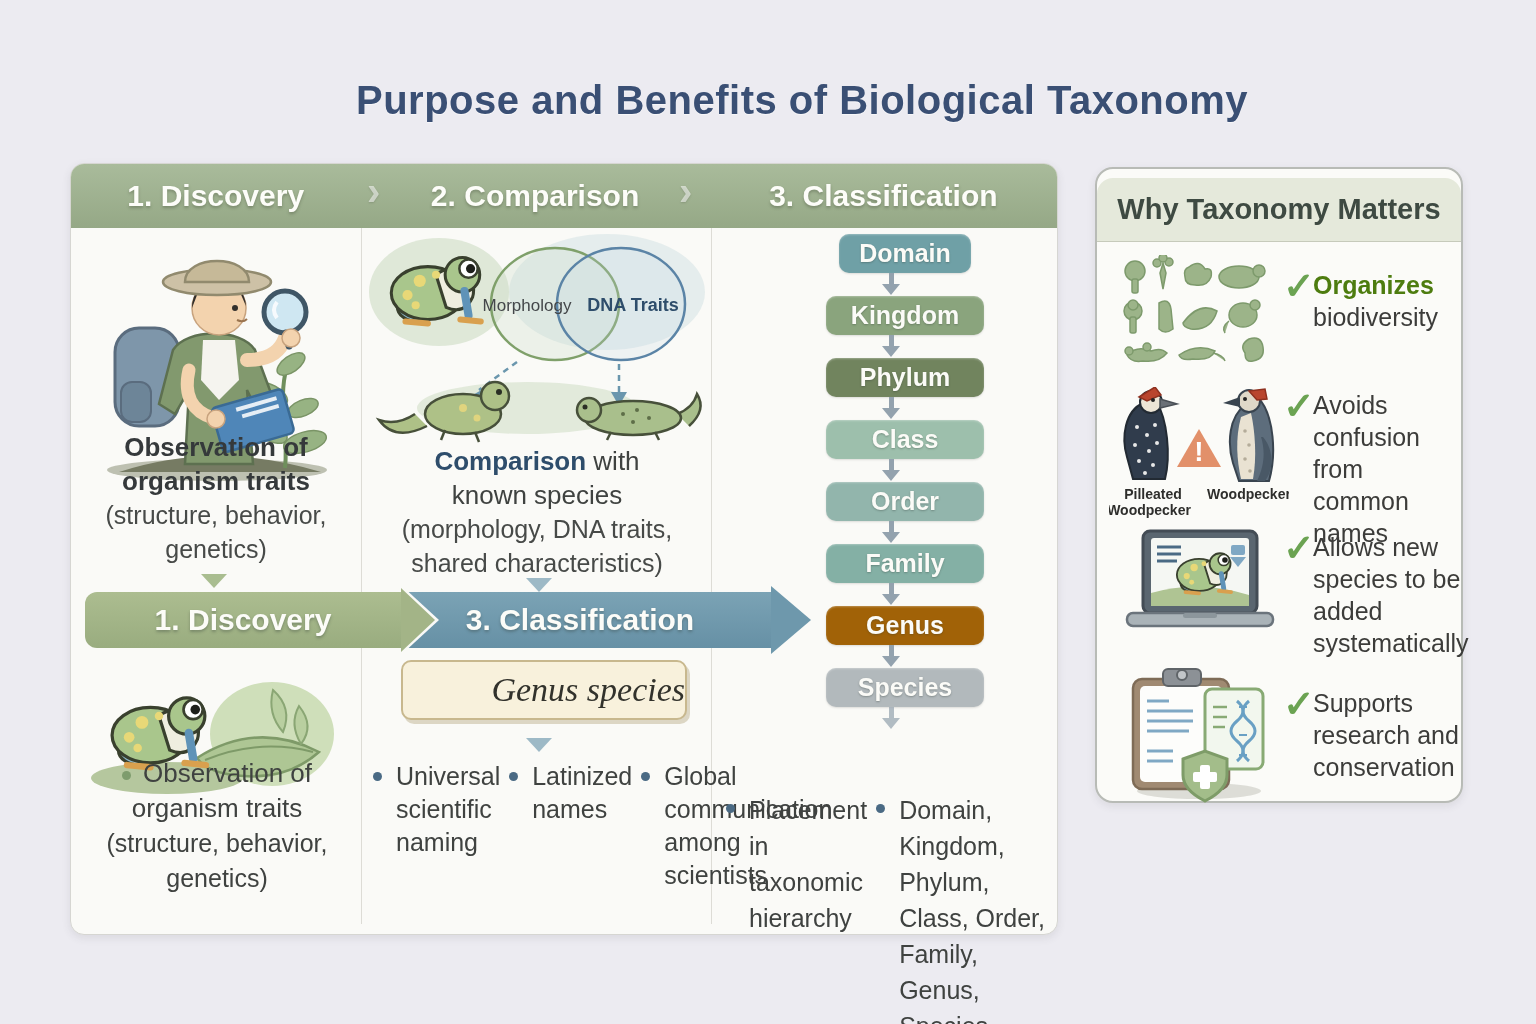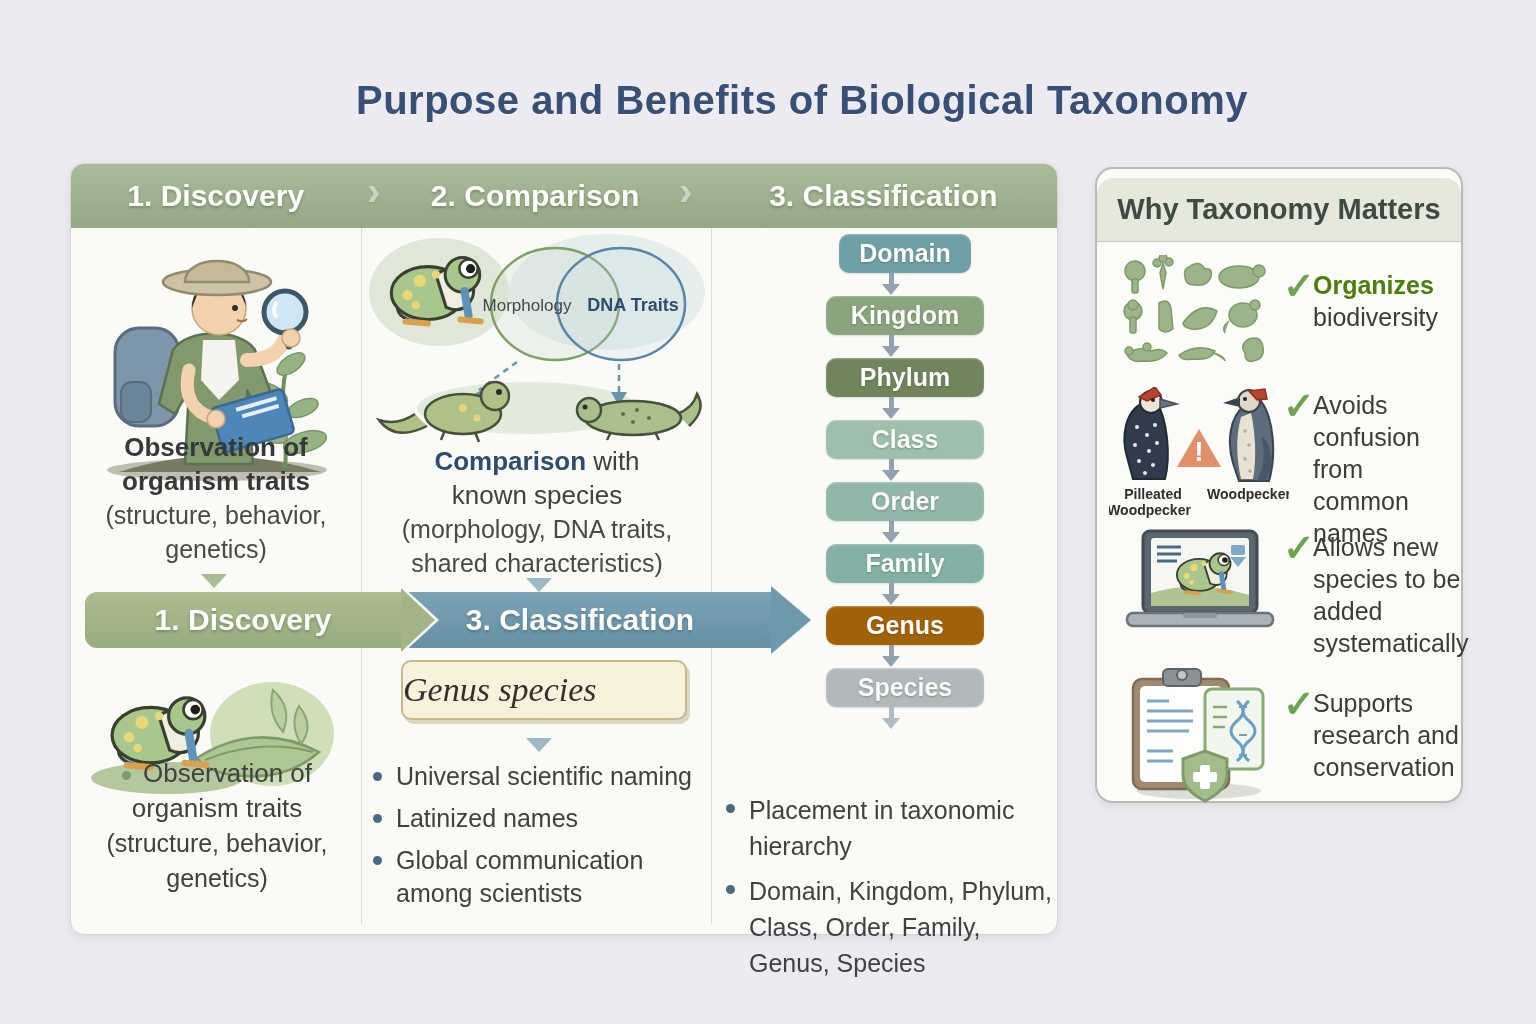--- a/index.html
+++ b/index.html
@@ -63,37 +63,37 @@
   .h-box { width:158px; height:39px; border-radius:10px; display:flex; align-items:center;
     justify-content:center; font-size:25px; font-weight:600; color:#FBFBF7;
     text-shadow:0 1px 2px rgba(50,60,55,.35); box-shadow:inset 0 1px 2px rgba(255,255,255,.3), 0 1px 2px rgba(60,60,60,.15);margin-left:28px; }
   .h-box.first { width:132px; }
   .h-arrow { height:23px; display:flex; flex-direction:column; align-items:center; }
   .h-arrow .stem { width:5px; height:11px; background:#93A2AE; }
   .h-arrow .head { width:0; height:0; border-left:9px solid transparent;
     border-right:9px solid transparent; border-top:11px solid #93A2AE; }
 
   
-  .bullet-list { position:absolute; display:flex; flex-direction:column; gap:9px; }
+  .bullet-list { position:absolute; display:flex; gap:9px; }
   .bullet-item { display:flex; font-size:25px; line-height:33px; color:#3F4240; }
   .bullet-dot { flex:0 0 9px; width:9px; height:9px; border-radius:50%; background:#4A6A84; margin:12px 14px 0 0; }
   .naming-bullets { left:302px; top:596px; width:336px; }
   .class-bullets { left:655px; top:628px; width:330px; }
   .class-bullets .bullet-item { line-height:36px; }
 
   .discovery-bottom { left:6px; top:592px; width:280px; text-align:center;
     position:absolute; font-size:26px; line-height:35px; color:#3F4240; }
   .discovery-bottom .dot-inline { display:inline-block; width:9px; height:9px; border-radius:50%;
     background:#7E9C6D; margin-right:12px; vertical-align:middle; }
   .discovery-bottom .paren { font-size:25px; }
 
   .genus-box { position:absolute; left:330px; top:496px; width:286px; height:60px;
     background:#F8F1DC; border:2px solid #C8B88E; border-radius:10px;
     box-shadow:3px 4px 0 rgba(175,160,120,.40);
-    display:flex; align-items:center; justify-content:flex-start;
+    display:flex; align-items:center; justify-content:flex-end;
     font-family:"Liberation Serif", serif; font-style:italic; font-size:34px; color:#32322C; }
 
   
   .ill-researcher { position:absolute; left:18px; top:68px; }
   .ill-venn { position:absolute; left:296px; top:66px; }
   .ill-frogleaf { position:absolute; left:16px; top:492px; }
 
   
   .benefits-panel { position:absolute; left:1095px; top:167px; width:368px; height:636px;
     background:#FBFBF8; border:2px solid #B8BBB6; border-radius:18px;

